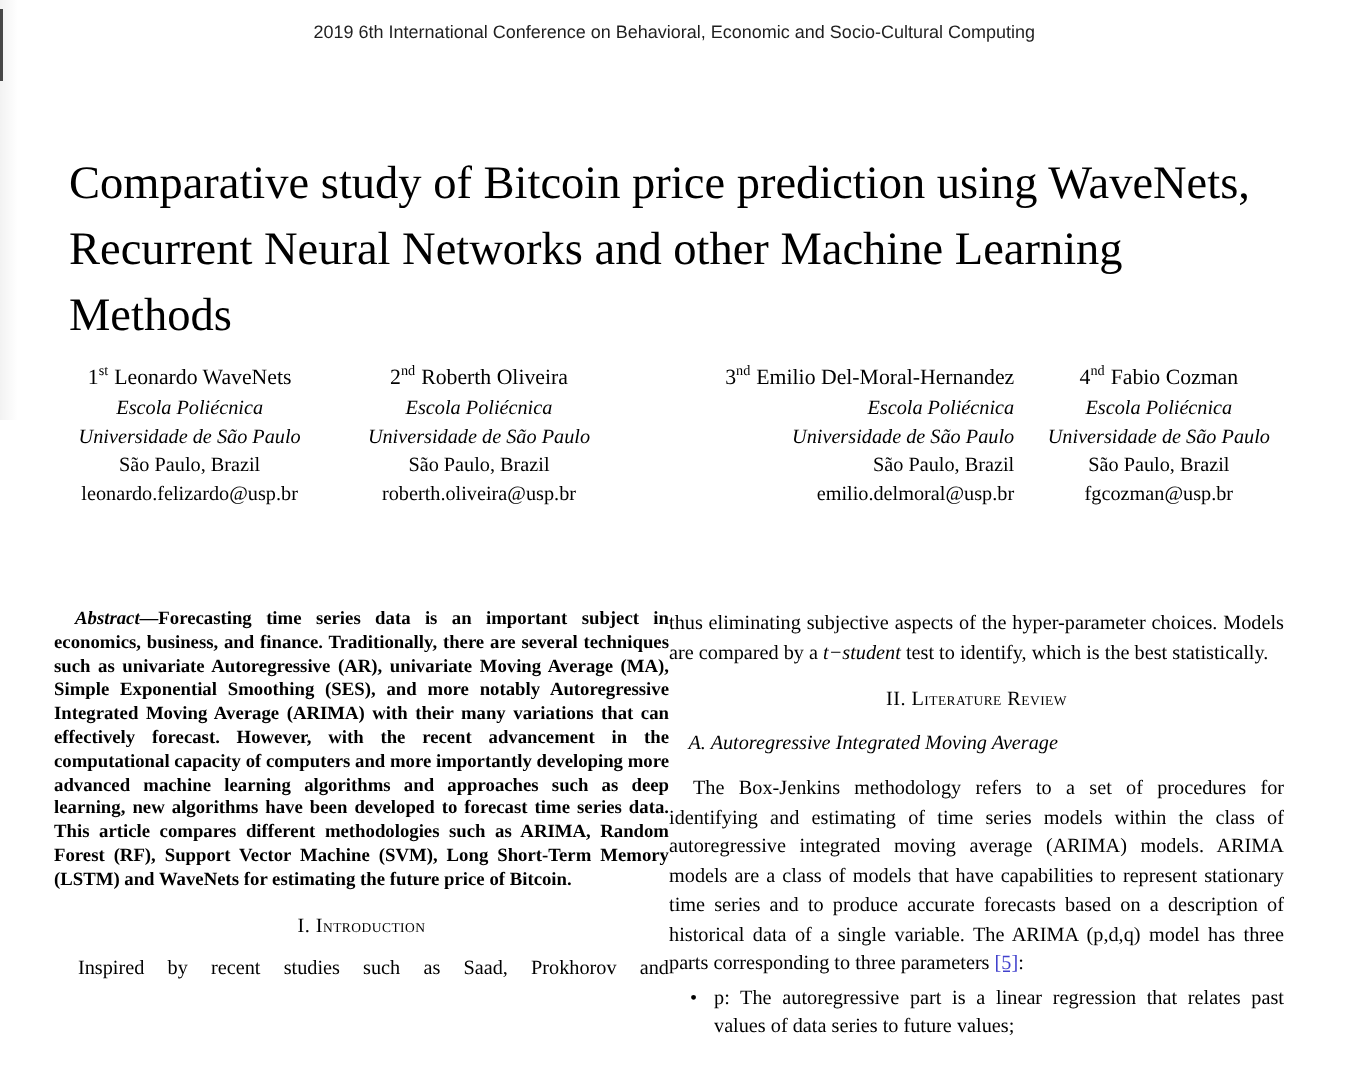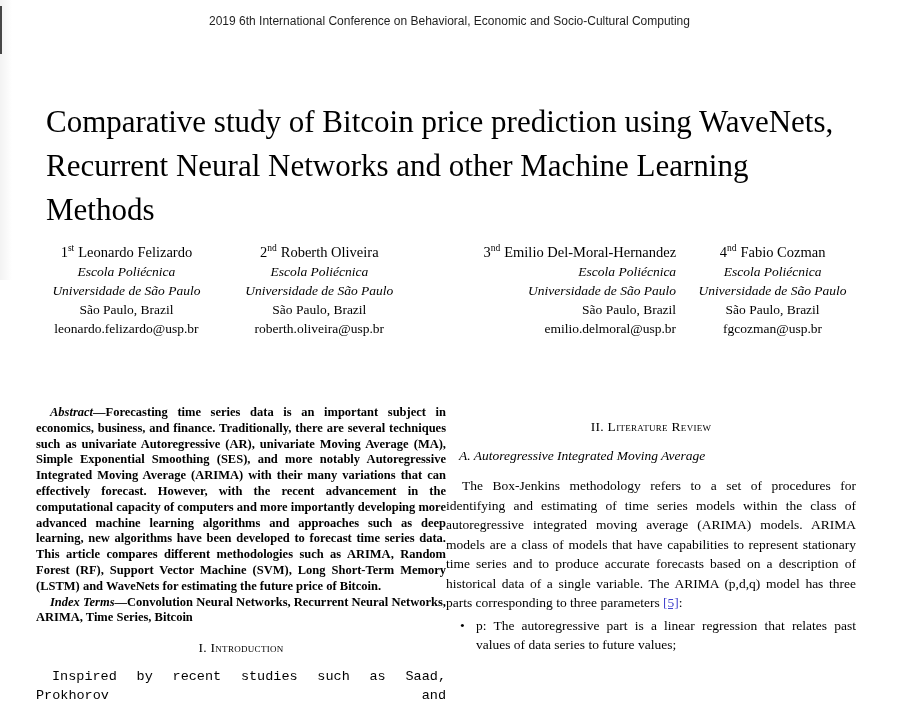--- a/index.html
+++ b/index.html
@@ -91,21 +91,21 @@
   .subsec {
     margin: 0 0 11px 13px;
     font-size: 13.5px;
     font-weight: normal;
     font-style: italic;
     text-align: left;
     text-indent: 0;
   }
   .body-par { text-indent: 16px; }
   .no-indent { text-indent: 0; }
-  .intro { text-align-last: justify; font-family: Liberation Mono, monospace; }
+  .intro { text-align-last: justify; }
   .math { font-style: italic; }
   .citation { text-decoration: underline; cursor: pointer; }
   .bullet-item {
     display: flex;
     margin-top: 3px;
     padding-left: 14px;
   }
   .bullet-marker {
     width: 16px;
     flex: 0 0 16px;
@@ -121,21 +121,21 @@
   <div class="edge-line"></div>
   <div class="edge-fade"></div>
 
   <div class="conf-header">2019 6th International Conference on Behavioral, Economic and Socio-Cultural Computing</div>
 
   <h1 class="title">Comparative study of Bitcoin price prediction using WaveNets, Recurrent Neural Networks and other Machine Learning Methods</h1>
 
   <div class="authors">
 
     <div class="author">
-      <div class="name"><span>1</span><sup class="sup">st</sup><span class="nm">Leonardo Felizardo</span></div>
+      <div class="name"><span>1</span><sup class="sup">st</sup><span class="nm">Leonardo WaveNets</span></div>
       <div class="affil">Escola Poliécnica</div>
       <div class="affil">Universidade de São Paulo</div>
       <div class="loc">São Paulo, Brazil</div>
       <div class="email">leonardo.felizardo@usp.br</div>
     </div>
 
     <div class="author">
       <div class="name"><span>2</span><sup class="sup">nd</sup><span class="nm">Roberth Oliveira</span></div>
       <div class="affil">Escola Poliécnica</div>
       <div class="affil">Universidade de São Paulo</div>
@@ -159,28 +159,28 @@
       <div class="email">fgcozman@usp.br</div>
     </div>
 
   </div>
 
   <div class="columns">
 
     <div class="col">
       <p class="abstract"><span class="lead">Abstract</span><span>—</span><span>Forecasting time series data is an important subject in economics, business, and finance. Traditionally, there are several techniques such as univariate Autoregressive (AR), univariate Moving Average (MA), Simple Exponential Smoothing (SES), and more notably Autoregressive Integrated Moving Average (ARIMA) with their many variations that can effectively forecast. However, with the recent advancement in the computational capacity of computers and more importantly developing more advanced machine learning algorithms and approaches such as deep learning, new algorithms have been developed to forecast time series data. This article compares different methodologies such as ARIMA, Random Forest (RF), Support Vector Machine (SVM), Long Short-Term Memory (LSTM) and WaveNets for estimating the future price of Bitcoin.</span></p>
 
-      <p class="abstract"><span class="lead">Index Terms</span><span>—</span><span>Convolution Neural Networks, Recurrent Neural Networks, ARIMA, Time Series, Bitcoin</span></p>
 
       <h2 class="sec">I. Introduction</h2>
 
       <p class="body-par intro">Inspired by recent studies such as Saad, Prokhorov and</p>
     </div>
 
     <div class="col">
+      <p class="body-par no-indent"><span>thus eliminating subjective aspects of the hyper-parameter choices. Models are compared by a </span><span class="math">t−student</span><span> test to identify, which is the best statistically.</span></p>
 
       <h2 class="sec">II. Literature Review</h2>
 
       <h3 class="subsec">A. Autoregressive Integrated Moving Average</h3>
 
       <p class="body-par"><span>The Box-Jenkins methodology refers to a set of procedures for identifying and estimating of time series models within the class of autoregressive integrated moving average (ARIMA) models. ARIMA models are a class of models that have capabilities to represent stationary time series and to produce accurate forecasts based on a description of historical data of a single variable. The ARIMA (p,d,q) model has three parts corresponding to three parameters </span><a class="citation" style="color: rgb(66, 66, 205);">[5]</a><span>:</span></p>
 
       <div class="bullet-item">
         <span class="bullet-marker">•</span>
         <span class="bullet-text">p: The autoregressive part is a linear regression that relates past values of data series to future values;</span>

